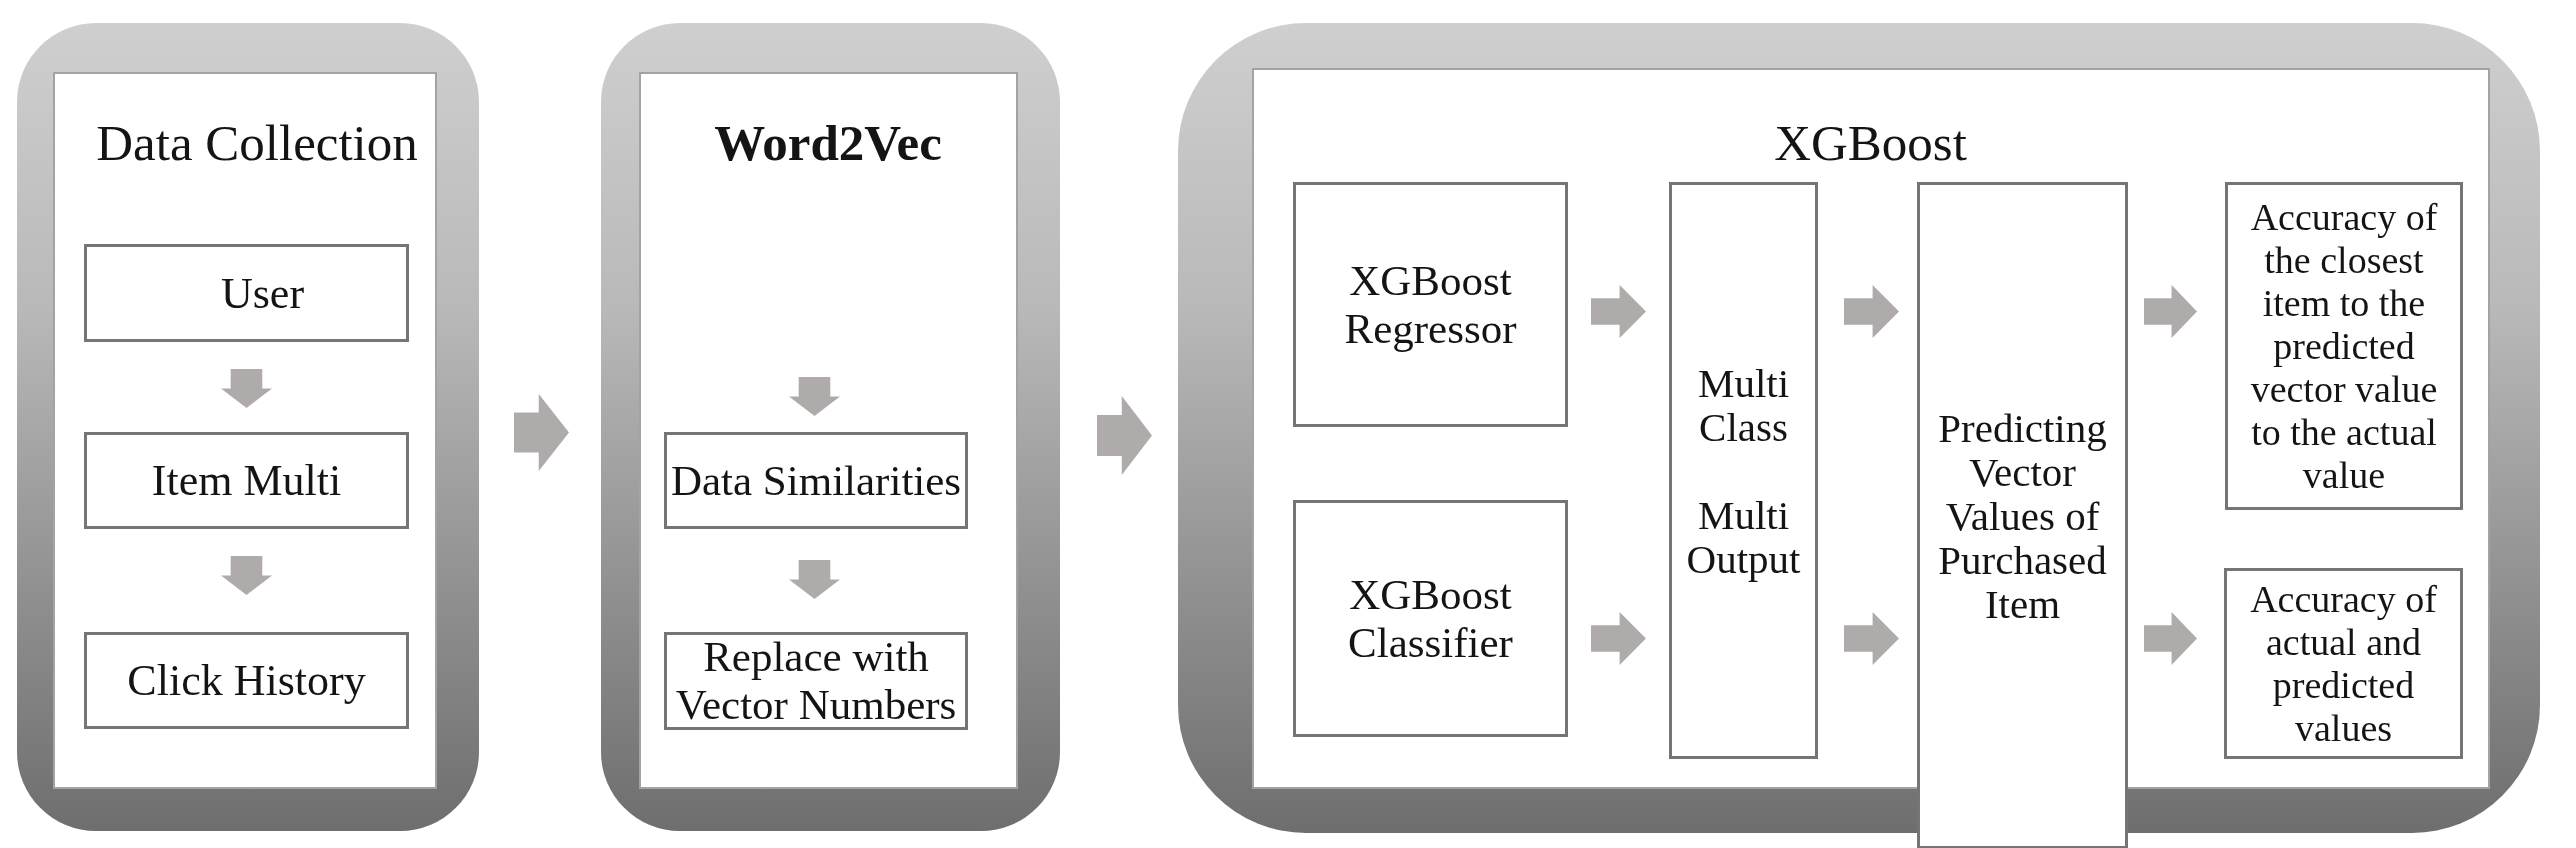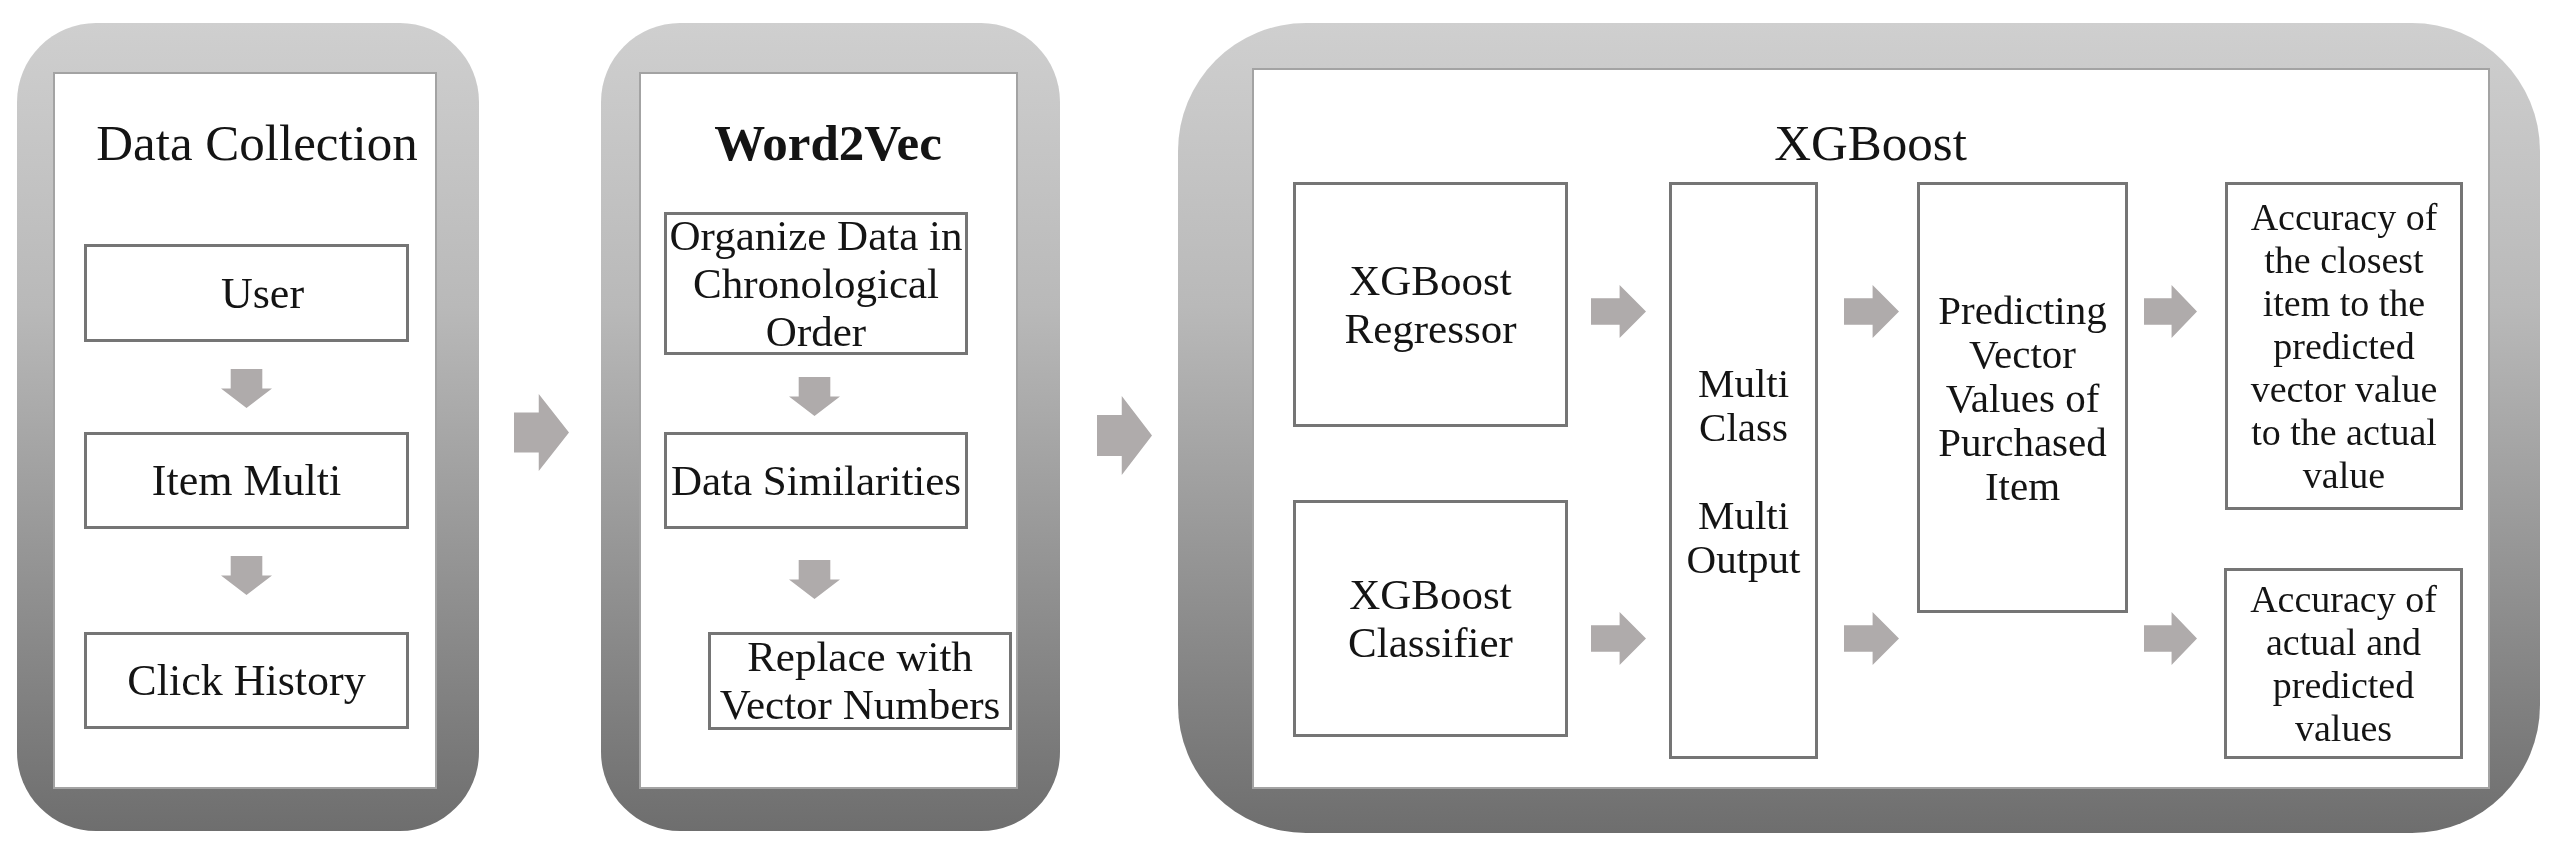--- a/index.html
+++ b/index.html
@@ -62,27 +62,24 @@
   <div class="node fs52" style="left:84px;top:432px;width:325px;height:97px;">Item Multi</div>
   <div class="arrow-down" style="left:221px;top:556px;"></div>
   <div class="node fs52" style="left:84px;top:632px;width:325px;height:97px;">Click History</div>
 
   <div class="arrow-right" style="left:514px;top:394px;width:55px;height:77px;"></div>
 
   <div class="frame small f2">
     <div class="inner"></div>
   </div>
   <div class="panel-title t2">Word2Vec</div>
-  <div class="node fs50" style="left:664px;top:212px;width:304px;height:143px;">Organize Data in
-Chronological
-Order</div>
   <div class="arrow-down" style="left:789px;top:377px;"></div>
   <div class="node fs50" style="left:664px;top:432px;width:304px;height:97px;">Data Similarities</div>
   <div class="arrow-down" style="left:789px;top:560px;"></div>
-  <div class="node fs50" style="left:664px;top:632px;width:304px;height:98px;margin-left:44px;">Replace with
+  <div class="node fs50" style="left:664px;top:632px;width:304px;height:98px;">Replace with
 Vector Numbers</div>
 
   <div class="arrow-right" style="left:1097px;top:396px;width:55px;height:79px;"></div>
 
   <div class="frame large f3">
     <div class="inner"></div>
   </div>
   <div class="panel-title t3">XGBoost</div>
 
   <div class="node fs50" style="left:1293px;top:182px;width:275px;height:245px;">XGBoost
@@ -95,21 +92,21 @@
 
   <div class="node fs48" style="left:1669px;top:182px;width:149px;height:577px;">Multi
 Class
 
 Multi
 Output</div>
 
   <div class="arrow-right sm" style="left:1844px;top:285px;width:55px;height:53px;"></div>
   <div class="arrow-right sm" style="left:1844px;top:612px;width:55px;height:53px;"></div>
 
-  <div class="node fs48" style="left:1917px;top:182px;width:211px;height:431px;">Predicting
+  <div class="node fs48" style="left:1917px;top:182px;width:211px;height:667px;">Predicting
 Vector
 Values of
 Purchased
 Item</div>
 
   <div class="arrow-right sm" style="left:2144px;top:285px;width:53px;height:53px;"></div>
   <div class="arrow-right sm" style="left:2144px;top:612px;width:53px;height:53px;"></div>
 
   <div class="node fs44" style="left:2225px;top:182px;width:238px;height:328px;">Accuracy of
 the closest

